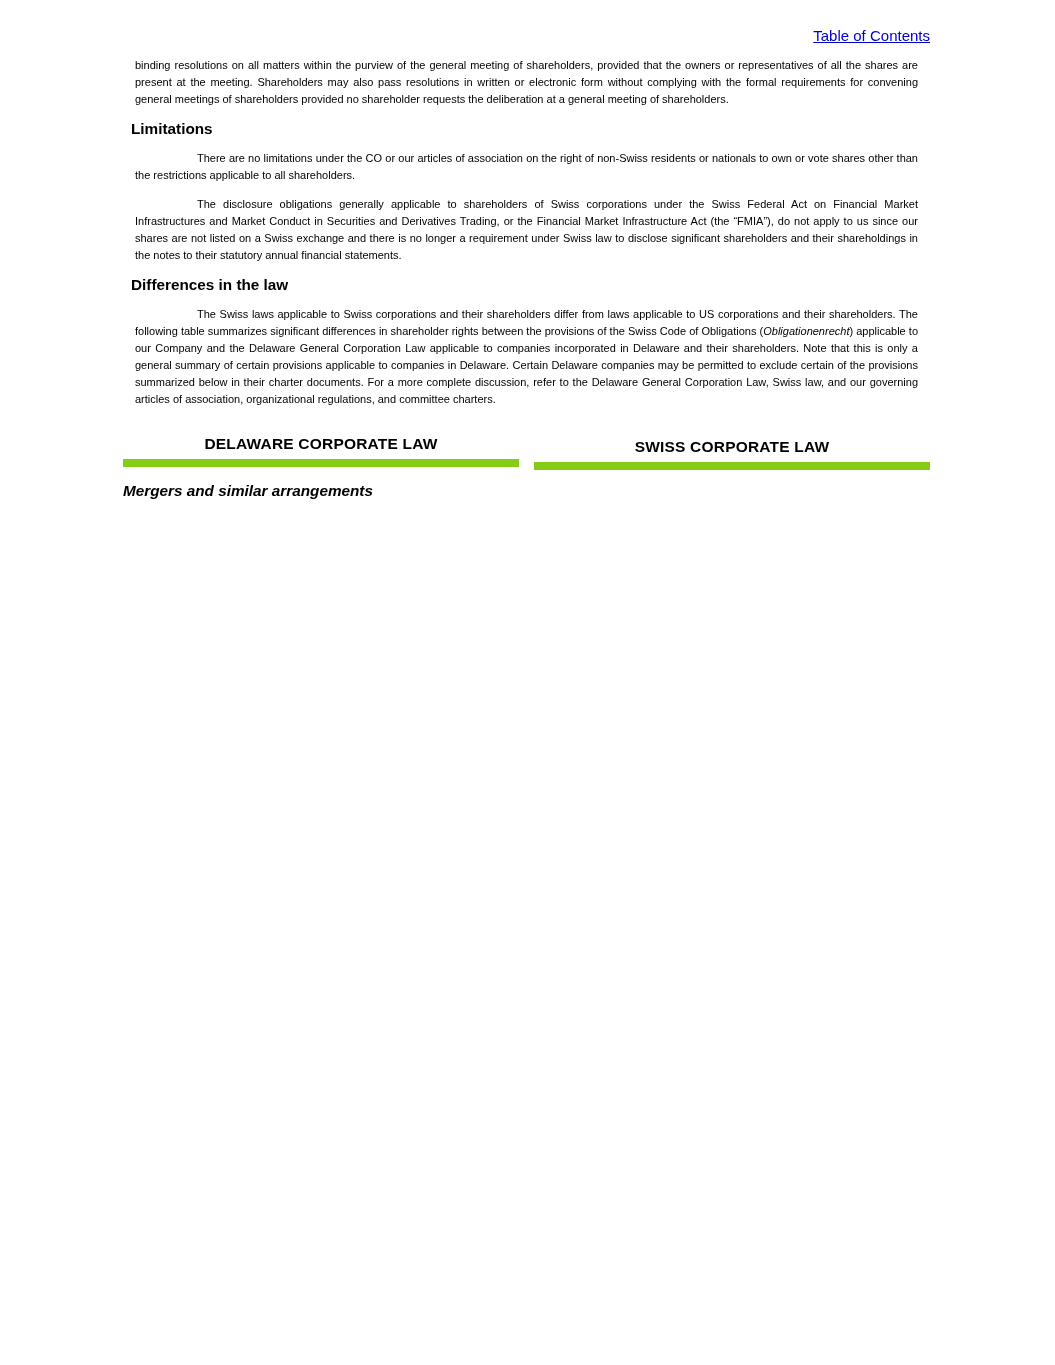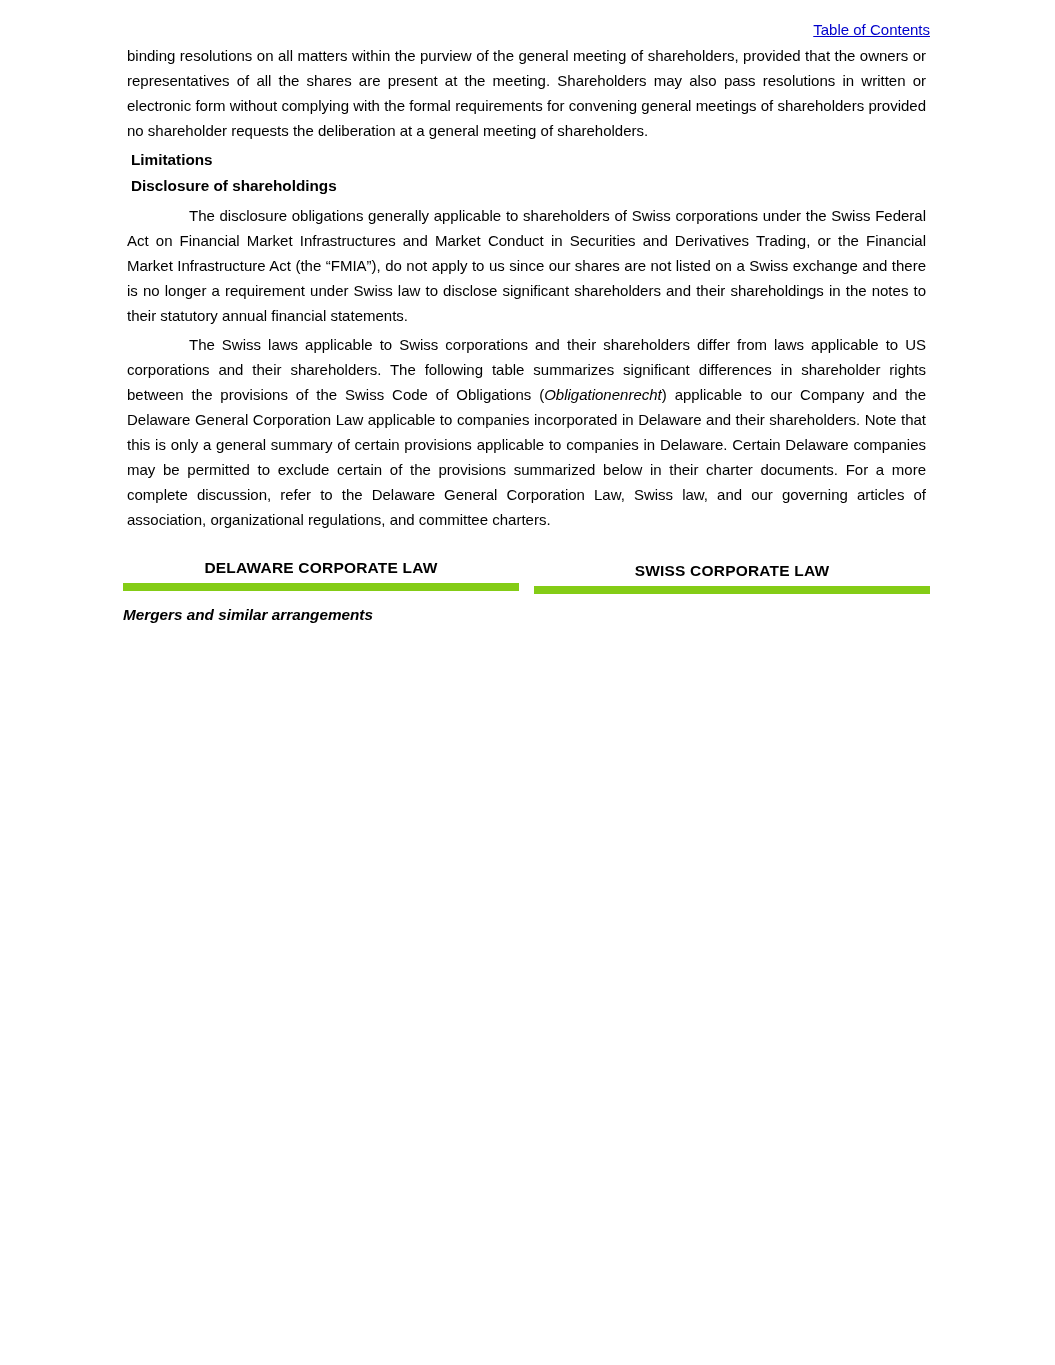--- a/index.html
+++ b/index.html
@@ -14,34 +14,34 @@
     background: #ffffff;
     font-family: "Liberation Sans", sans-serif;
     color: #000000;
     overflow: hidden;
     box-sizing: border-box;
   }
   .content {
     padding: 0 125px 0 123px;
   }
   .toc-row {
-    padding-top: 21px;
+    padding-top: 27px;
     text-align: right;
   }
   .toc-link {
     font-size: 15px;
     line-height: 18px;
     color: #0000cc;
     text-decoration: underline;
     cursor: pointer;
   }
   p.body-text {
-    margin: 4px;
-    font-size: 15px;
-    line-height: 25px;
+    margin: 12px;
+    font-size: 11px;
+    line-height: 17px;
     text-align: justify;
   }
   p.indent {
     text-indent: 62px;
   }
   .para-1 { margin-top: 84px; }
   h2.section-heading {
     margin: 8px;
     font-size: 15.3px;
     font-weight: bold;
@@ -88,25 +88,26 @@
   <div class="content">
 
     <div class="toc-row">
       <a class="toc-link">Table of Contents</a>
     </div>
 
     <p class="body-text para-1">binding resolutions on all matters within the purview of the general meeting of shareholders, provided that the owners or representatives of all the shares are present at the meeting. Shareholders may also pass resolutions in written or electronic form without complying with the formal requirements for convening general meetings of shareholders provided no shareholder requests the deliberation at a general meeting of shareholders.</p>
 
     <h2 class="section-heading h-limitations">Limitations</h2>
 
+    <p class="body-text indent after-heading">There are no limitations under the CO or our articles of association on the right of non-Swiss residents or nationals to own or vote shares other than the restrictions applicable to all shareholders.</p>
 
-    <h2 class="section-heading h-disclosure">Disclosure of shareholdings</h2>
 
     <p class="body-text indent after-heading">The disclosure obligations generally applicable to shareholders of Swiss corporations under the Swiss Federal Act on Financial Market Infrastructures and Market Conduct in Securities and Derivatives Trading, or the Financial Market Infrastructure Act (the “FMIA”), do not apply to us since our shares are not listed on a Swiss exchange and there is no longer a requirement under Swiss law to disclose significant shareholders and their shareholdings in the notes to their statutory annual financial statements.</p>
 
+    <h2 class="section-heading h-differences">Differences in the law</h2>
 
     <p class="body-text indent after-heading"><span>The Swiss laws applicable to Swiss corporations and their shareholders differ from laws applicable to US corporations and their shareholders. The following table summarizes significant differences in shareholder rights between the provisions of the Swiss Code of Obligations (</span><span class="italic">Obligationenrecht</span><span>) applicable to our Company and the Delaware General Corporation Law applicable to companies incorporated in Delaware and their shareholders. Note that this is only a general summary of certain provisions applicable to companies in Delaware. Certain Delaware companies may be permitted to exclude certain of the provisions summarized below in their charter documents. For a more complete discussion, refer to the Delaware General Corporation Law, Swiss law, and our governing articles of association, organizational regulations, and committee charters.</span></p>
 
     <div class="cmp-header-row">
       <div class="cmp-cell">DELAWARE CORPORATE LAW</div>
       <div class="cmp-cell right-cell">SWISS CORPORATE LAW</div>
     </div>
 
     <div class="row-section-title">Mergers and similar arrangements</div>
 

